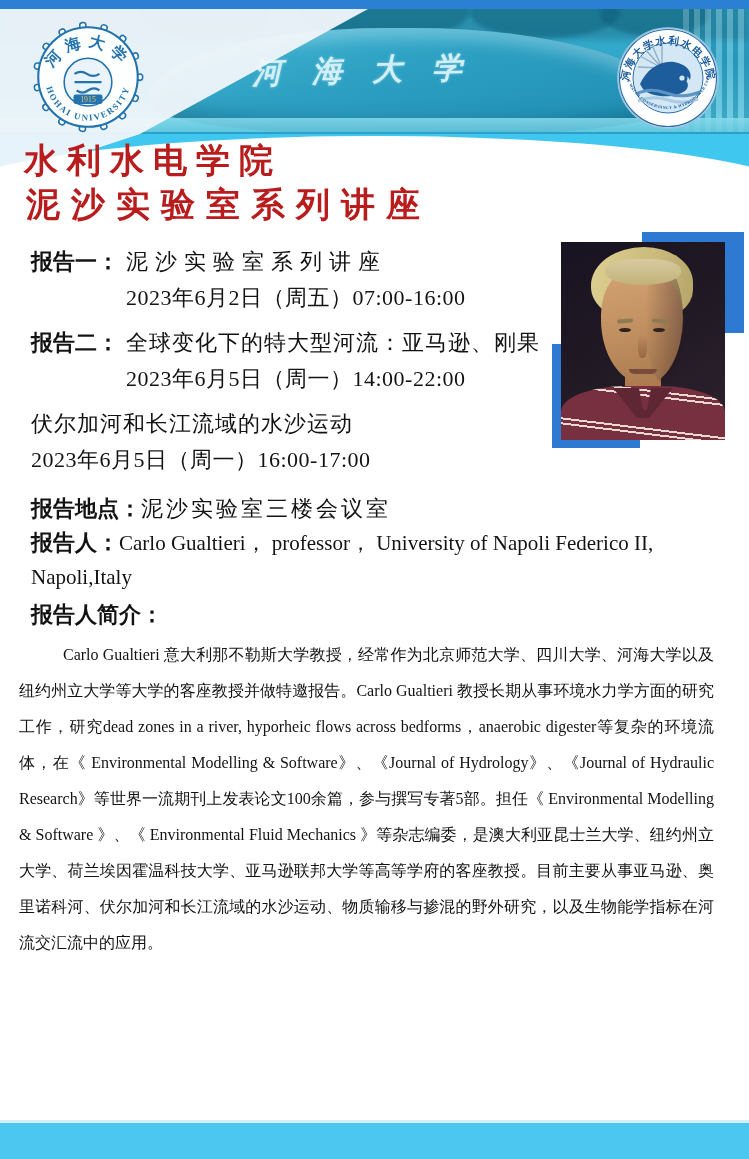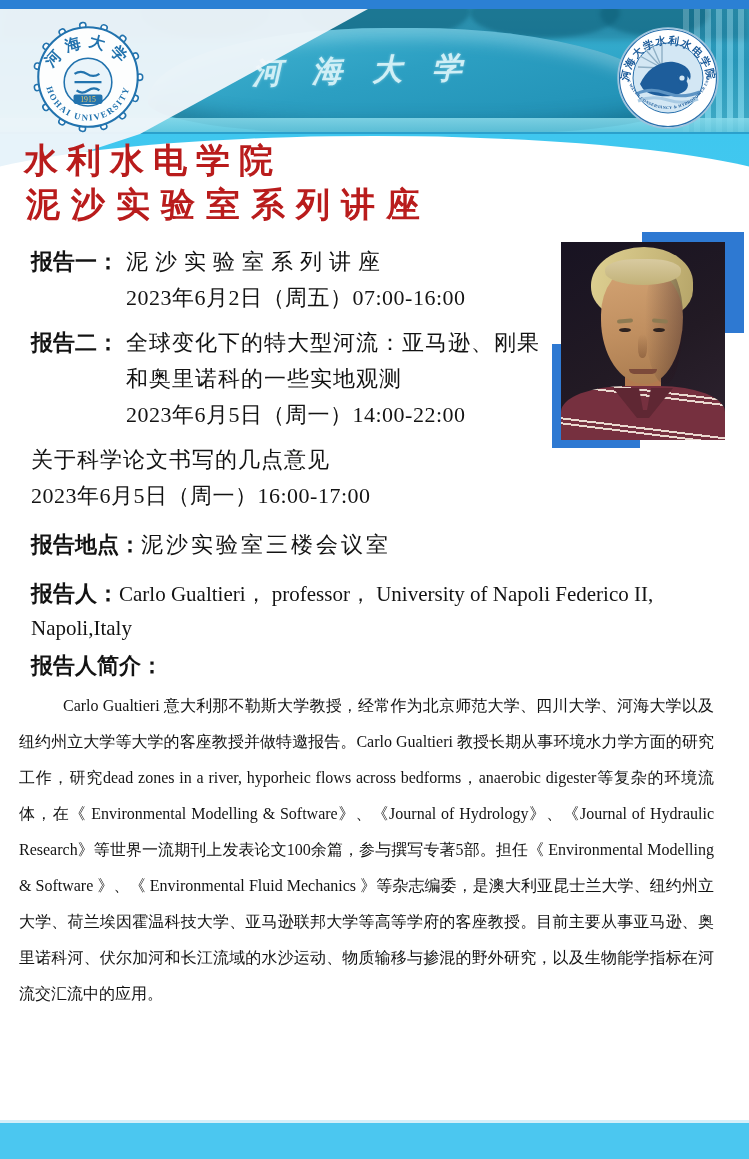--- a/index.html
+++ b/index.html
@@ -49,21 +49,21 @@
   .content{position:absolute;top:244px;left:19px;width:695px;}
   .lectures{margin-left:12px;}
   .lec{display:flex;margin-bottom:9px;}
   .lec-label{flex:0 0 95px;font-weight:bold;font-size:22px;line-height:36px;white-space:nowrap;}
   .lec-main{font-size:22px;line-height:36px;}
   .ls-wide{letter-spacing:7px;}
   .ls-sm{letter-spacing:1px;}
   .lec-date{letter-spacing:0.5px;}
   .row{margin-left:12px;font-size:22px;line-height:34px;}
   .venue-row{margin-top:14px;}
-  .speaker-row{margin-top:15px;}
+  .speaker-row{}
   .biolabel-row{margin-top:4px;font-weight:bold;}
   .sec-label{font-weight:bold;}
   .venue-val{letter-spacing:3px;}
   .speaker-val{font-size:21px;}
   .bio-text{margin-top:5px;font-size:16px;line-height:36px;text-align:justify;text-indent:44px;}
 
   
   .carlo{position:absolute;left:552px;top:231px;width:194px;height:228px;}
   .rectA{position:absolute;left:90px;top:1px;width:102px;height:101px;background:#2e79d2;}
   .rectB{position:absolute;left:0;top:113px;width:88px;height:104px;background:#2e79d2;}
@@ -180,28 +180,27 @@
         <div class="lec-main">
           <div class="ls-wide">泥沙实验室系列讲座</div>
           <div class="lec-date">2023年6月2日（周五）07:00-16:00</div>
         </div>
       </div>
 
       <div class="lec">
         <div class="lec-label">报告二：</div>
         <div class="lec-main">
           <div class="ls-sm">全球变化下的特大型河流：亚马逊、刚果</div>
-          <div class="ls-sm">和奥里诺科的一些实地观测</div>
           <div class="lec-date">2023年6月5日（周一）14:00-22:00</div>
         </div>
       </div>
 
       <div class="lec">
         <div class="lec-main">
-          <div class="ls-sm">关于科学论文书写的几点意见</div>
+          <div class="ls-sm">伏尔加河和长江流域的水沙运动</div>
           <div class="lec-date">2023年6月5日（周一）16:00-17:00</div>
         </div>
       </div>
     </div>
 
     <div class="row venue-row">
       <span class="sec-label">报告地点：</span><span class="venue-val">泥沙实验室三楼会议室</span>
     </div>
 
     <div class="row speaker-row">

